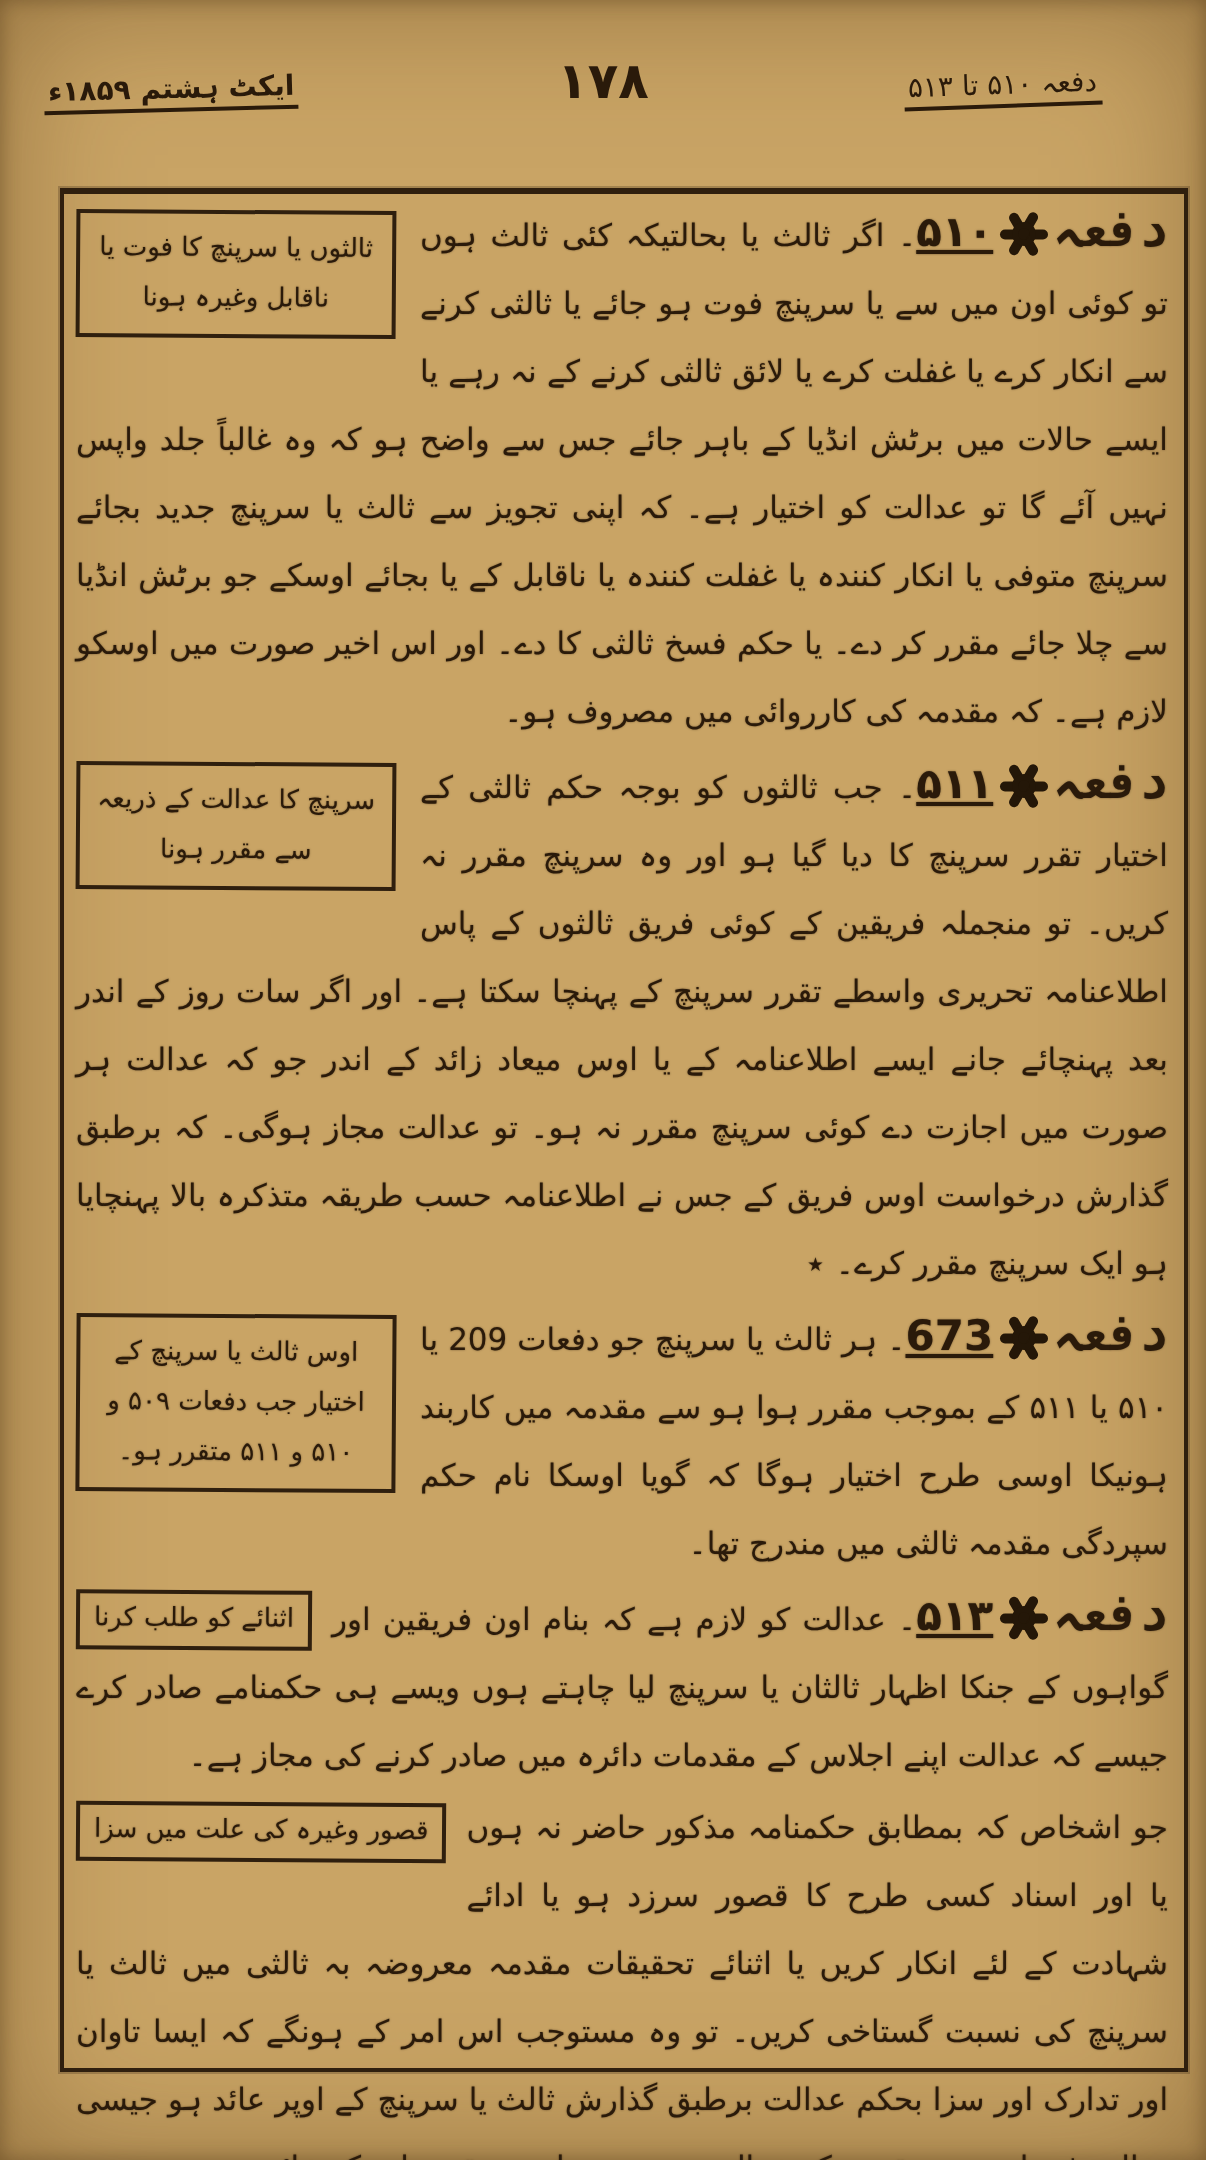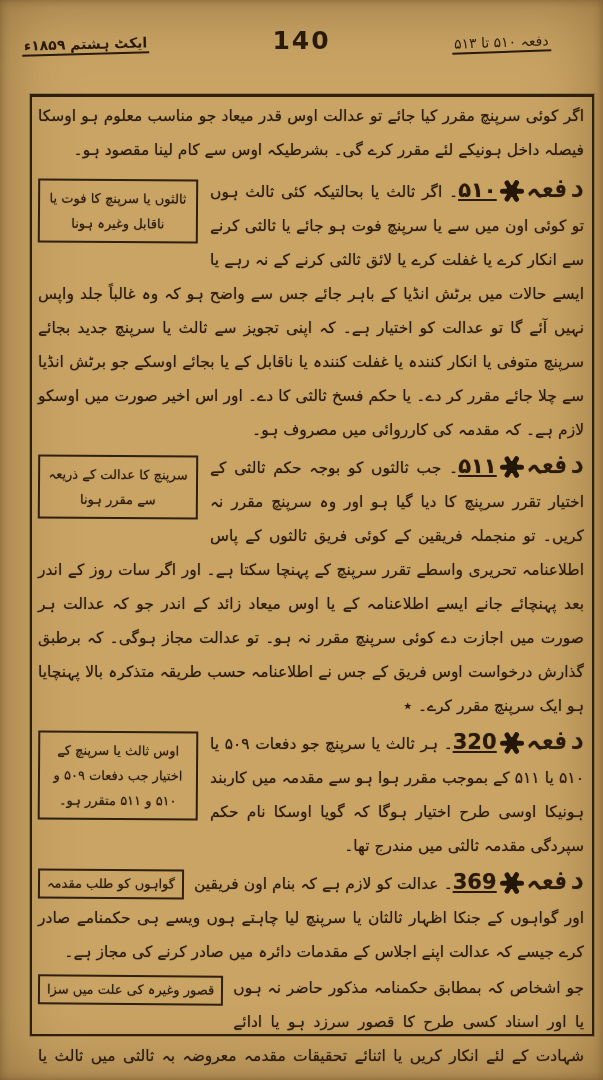--- a/index.html
+++ b/index.html
@@ -53,47 +53,46 @@
   .endmark{font-weight:bold;padding-right:6px;}
 </style>
 </head>
 <body>
 
 <div class="page ink">
   <div class="paper-tone"></div>
 
   <div class="hdr">
     <span class="h-right">دفعہ ۵۱۰ تا ۵۱۳</span>
-    <span class="h-num">140</span>
+    <span class="h-num">۱۷۸</span>
     <span class="h-left">ایکٹ ہشتم ۱۸۵۹ء</span>
   </div>
 
   <div class="frame">
     <div class="content">
 
-      <p class="intro">اگر کوئی سرپنچ مقرر کیا جائے تو عدالت اوس قدر میعاد جو مناسب معلوم ہو اوسکا فیصلہ داخل ہونیکے لئے مقرر کرے گی۔ بشرطیکہ اوس سے کام لینا مقصود ہو۔</p>
 
       <p>
         <span class="note">ثالثوں یا سرپنچ کا فوت یا ناقابل وغیرہ ہونا</span>
         <span class="dafa">دفعہ</span><span class="orn"><i style="--r:0deg"></i><i style="--r:60deg"></i><i style="--r:120deg"></i></span><span class="dafa-num">۵۱۰</span><span>۔ اگر ثالث یا بحالتیکہ کئی ثالث ہوں تو کوئی اون میں سے یا سرپنچ فوت ہو جائے یا ثالثی کرنے سے انکار کرے یا غفلت کرے یا لائق ثالثی کرنے کے نہ رہے یا ایسے حالات میں برٹش انڈیا کے باہر جائے جس سے واضح ہو کہ وہ غالباً جلد واپس نہیں آئے گا تو عدالت کو اختیار ہے۔ کہ اپنی تجویز سے ثالث یا سرپنچ جدید بجائے سرپنچ متوفی یا انکار کنندہ یا غفلت کنندہ یا ناقابل کے یا بجائے اوسکے جو برٹش انڈیا سے چلا جائے مقرر کر دے۔ یا حکم فسخ ثالثی کا دے۔ اور اس اخیر صورت میں اوسکو لازم ہے۔ کہ مقدمہ کی کارروائی میں مصروف ہو۔</span>
       </p>
 
       <p>
         <span class="note">سرپنچ کا عدالت کے ذریعہ سے مقرر ہونا</span>
         <span class="dafa">دفعہ</span><span class="orn"><i style="--r:0deg"></i><i style="--r:60deg"></i><i style="--r:120deg"></i></span><span class="dafa-num">۵۱۱</span><span>۔ جب ثالثوں کو بوجہ حکم ثالثی کے اختیار تقرر سرپنچ کا دیا گیا ہو اور وہ سرپنچ مقرر نہ کریں۔ تو منجملہ فریقین کے کوئی فریق ثالثوں کے پاس اطلاعنامہ تحریری واسطے تقرر سرپنچ کے پہنچا سکتا ہے۔ اور اگر سات روز کے اندر بعد پہنچائے جانے ایسے اطلاعنامہ کے یا اوس میعاد زائد کے اندر جو کہ عدالت ہر صورت میں اجازت دے کوئی سرپنچ مقرر نہ ہو۔ تو عدالت مجاز ہوگی۔ کہ برطبق گذارش درخواست اوس فریق کے جس نے اطلاعنامہ حسب طریقہ متذکرہ بالا پہنچایا ہو ایک سرپنچ مقرر کرے۔</span><span class="endmark">٭</span>
       </p>
 
       <p>
         <span class="note">اوس ثالث یا سرپنچ کے اختیار جب دفعات ۵۰۹ و ۵۱۰ و ۵۱۱ متقرر ہو۔</span>
-        <span class="dafa">دفعہ</span><span class="orn"><i style="--r:0deg"></i><i style="--r:60deg"></i><i style="--r:120deg"></i></span><span class="dafa-num">320</span><span>۔ ہر ثالث یا سرپنچ جو دفعات ۵۰۹ یا ۵۱۰ یا ۵۱۱ کے بموجب مقرر ہوا ہو سے مقدمہ میں کاربند ہونیکا اوسی طرح اختیار ہوگا کہ گویا اوسکا نام حکم سپردگی مقدمہ ثالثی میں مندرج تھا۔</span>
+        <span class="dafa">دفعہ</span><span class="orn"><i style="--r:0deg"></i><i style="--r:60deg"></i><i style="--r:120deg"></i></span><span class="dafa-num">673</span><span>۔ ہر ثالث یا سرپنچ جو دفعات 209 یا ۵۱۰ یا ۵۱۱ کے بموجب مقرر ہوا ہو سے مقدمہ میں کاربند ہونیکا اوسی طرح اختیار ہوگا کہ گویا اوسکا نام حکم سپردگی مقدمہ ثالثی میں مندرج تھا۔</span>
       </p>
 
       <p>
-        <span class="note-sm">گواہوں کو طلب مقدمہ</span>
-        <span class="dafa">دفعہ</span><span class="orn"><i style="--r:0deg"></i><i style="--r:60deg"></i><i style="--r:120deg"></i></span><span class="dafa-num">369</span><span>۔ عدالت کو لازم ہے کہ بنام اون فریقین اور گواہوں کے جنکا اظہار ثالثان یا سرپنچ لیا چاہتے ہوں ویسے ہی حکمنامے صادر کرے جیسے کہ عدالت اپنے اجلاس کے مقدمات دائرہ میں صادر کرنے کی مجاز ہے۔</span>
+        <span class="note-sm">اثنائے کو طلب کرنا</span>
+        <span class="dafa">دفعہ</span><span class="orn"><i style="--r:0deg"></i><i style="--r:60deg"></i><i style="--r:120deg"></i></span><span class="dafa-num">۵۱۳</span><span>۔ عدالت کو لازم ہے کہ بنام اون فریقین اور گواہوں کے جنکا اظہار ثالثان یا سرپنچ لیا چاہتے ہوں ویسے ہی حکمنامے صادر کرے جیسے کہ عدالت اپنے اجلاس کے مقدمات دائرہ میں صادر کرنے کی مجاز ہے۔</span>
       </p>
 
       <p>
         <span class="note-sm">قصور وغیرہ کی علت میں سزا</span>
         <span>جو اشخاص کہ بمطابق حکمنامہ مذکور حاضر نہ ہوں یا اور اسناد کسی طرح کا قصور سرزد ہو یا ادائے شہادت کے لئے انکار کریں یا اثنائے تحقیقات مقدمہ معروضہ بہ ثالثی میں ثالث یا سرپنچ کی نسبت گستاخی کریں۔ تو وہ مستوجب اس امر کے ہونگے کہ ایسا تاوان اور تدارک اور سزا بحکم عدالت برطبق گذارش ثالث یا سرپنچ کے اوپر عائد ہو جیسی بحالت فیصل ہونے مقدمہ کے عدالت میں بوجہ انہیں تقصیرات کے عائد ہوتی۔</span>
       </p>
 
     </div>
   </div>
 </div>

